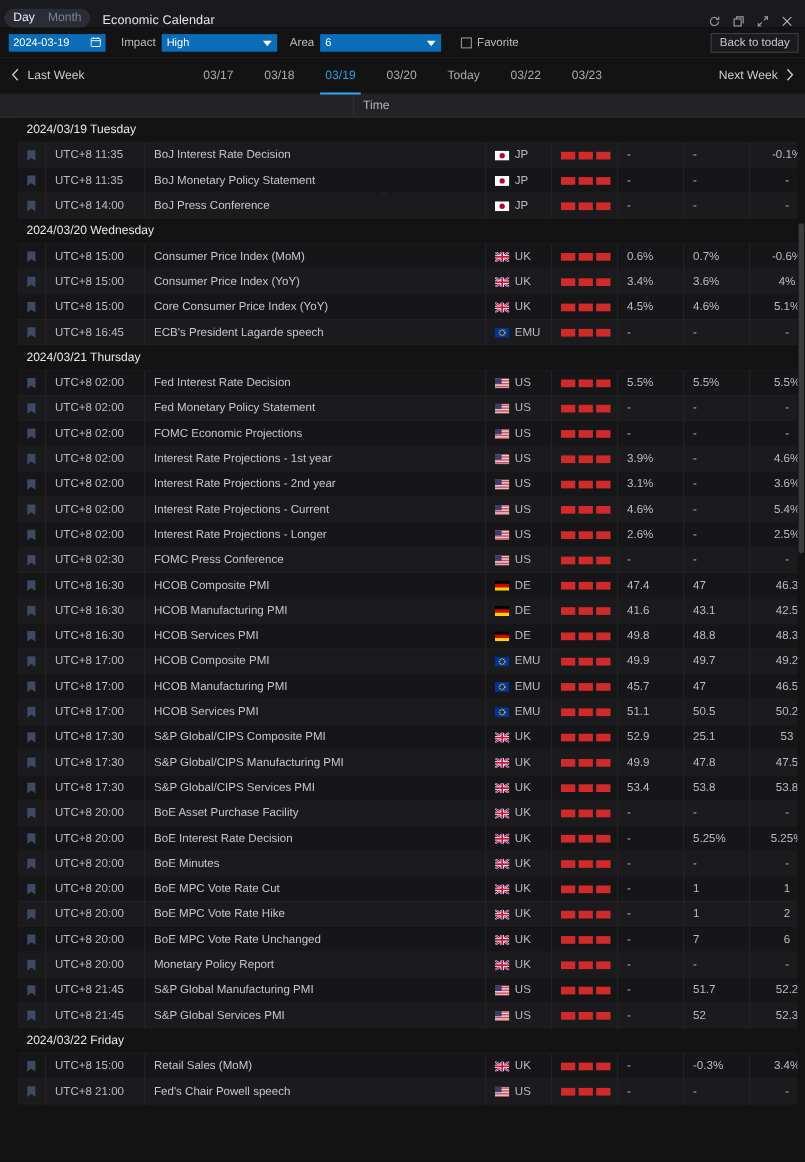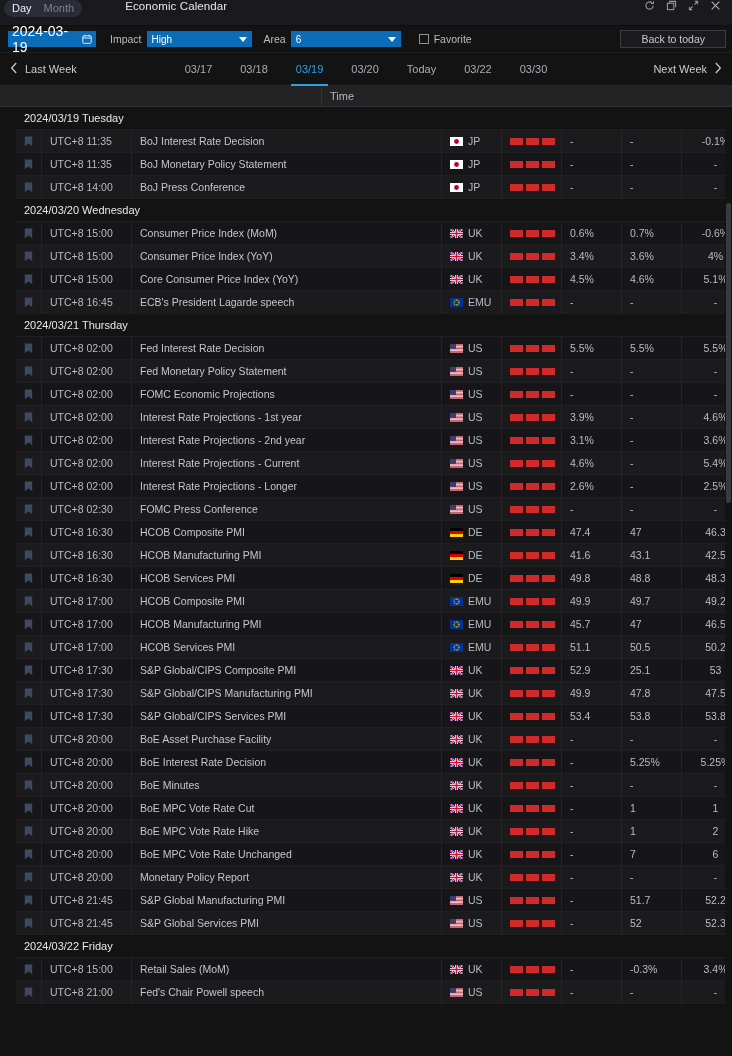--- a/index.html
+++ b/index.html
@@ -6,24 +6,23 @@
   html, body {
     width: 732px; height: 1056px;
     background: #131313;
     font-family: "Liberation Sans", sans-serif;
     color: #c8c8c8;
     overflow: hidden;
   }
 
   
   .titlebar {
-    height: 26px; display: flex; align-items: flex-start;
+    height: 26px; display: flex; align-items: flex-end;
     background: #1a1a1e; padding: 0 9px 0 4px;
     border-bottom: 1px solid #0d0d0d;
-    gap: 32px;
   }
   .seg {
     display: flex; align-items: center;
     background: #2a2c36; border-radius: 10px;
     height: 17px; padding: 0 2px;
   }
   .seg-item {
     font-size: 11px; padding: 0 6px; line-height: 17px;
     color: #7e8392; cursor: pointer; border-radius: 9px;
   }
@@ -37,21 +36,21 @@
 
   
   .toolbar {
     height: 27px; display: flex; align-items: center;
     background: #131313; padding: 0 6px 0 8px; gap: 0;
     border-bottom: 1px solid #202020;
   }
   .date-box {
     display: flex; align-items: center; justify-content: space-between;
     background: #0b6cb8; height: 16px; width: 88px;
-    padding: 0 4px; font-size: 14px; color: #fff;
+    padding: 0 4px; font-size: 10px; color: #fff;
     cursor: pointer;
   }
   .tb-label { font-size: 10.5px; color: #b9bcc2; margin: 0 5px 0 12px; }
   .tb-label.first { margin-left: 14px; }
   .select {
     display: flex; align-items: center; justify-content: space-between;
     background: #0b6cb8; height: 16px; padding: 0 5px 0 5px;
     font-size: 10px; color: #fff; cursor: pointer;
   }
   .select.impact { width: 105px; }
@@ -59,21 +58,21 @@
   .caret {
     width: 0; height: 0; border-left: 4.5px solid transparent;
     border-right: 4.5px solid transparent; border-top: 5px solid #ffffff;
   }
   .fav-wrap { display: flex; align-items: center; gap: 5px; margin-left: 18px; cursor: pointer; }
   .checkbox { width: 10px; height: 10px; border: 1px solid #8d9199; background: transparent; }
   .fav-text { font-size: 10.5px; color: #b9bcc2; }
   .back-today {
     margin-left: auto; font-size: 10.5px; color: #c5c8cd;
     border: 1px solid #3a3d44; background: #1b1b1f;
-    padding: 2px 20px; cursor: pointer;
+    padding: 2px 7px; cursor: pointer;
   }
 
   
   .weeknav {
     height: 33px; display: flex; align-items: center;
     background: #131313; position: relative;
     border-bottom: 1px solid #262626;
     padding: 0 10px;
   }
   .nav-side { display: flex; align-items: center; gap: 7px; font-size: 11px; color: #c9ccd2; cursor: pointer; }
@@ -228,21 +227,21 @@
     <span>Last Week</span>
   </div>
 
   <div class="days">
     <span class="day-item">03/17</span>
     <span class="day-item">03/18</span>
     <span class="day-item active">03/19</span>
     <span class="day-item">03/20</span>
     <span class="day-item">Today</span>
     <span class="day-item">03/22</span>
-    <span class="day-item">03/30</span>
+    <span class="day-item">03/23</span>
   </div>
 
   <div class="nav-side" style="margin-left:auto">
     <span>Next Week</span>
     <span class="chev">
       <svg width="8" height="12" viewBox="0 0 8 12">
           <path d="M1.8 1L6.4 6l-4.6 5" fill="none" stroke="#c9ccd2" stroke-width="1.2"></path>
         </svg>
     </span>
   </div>

